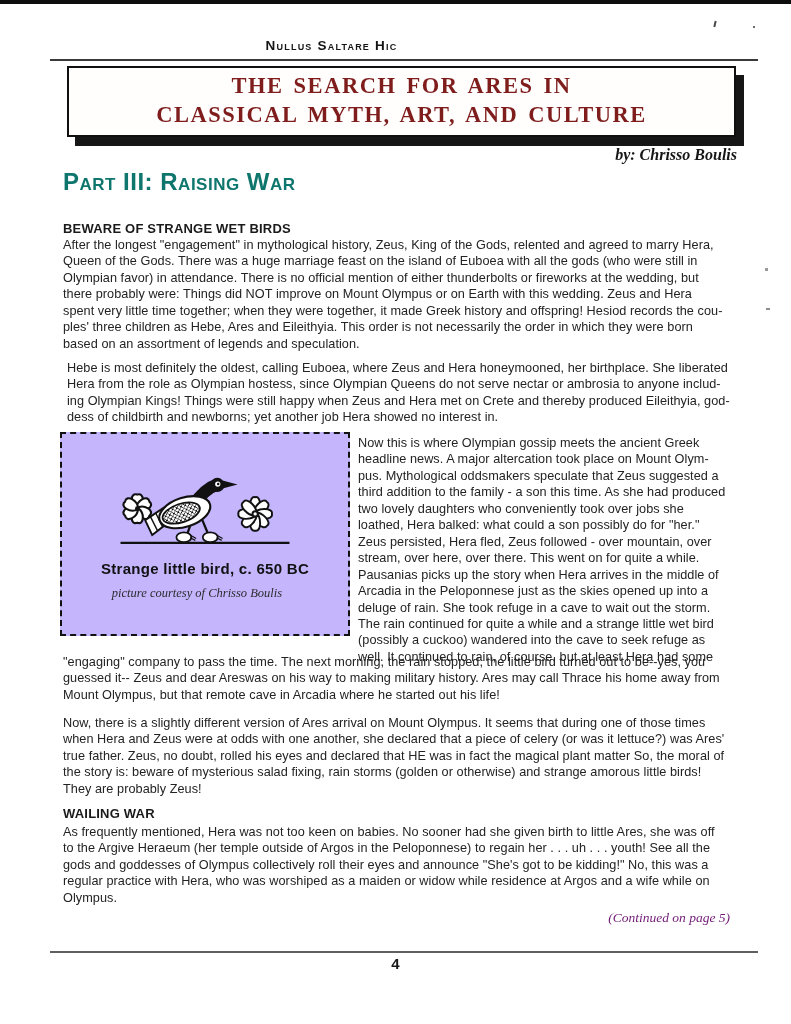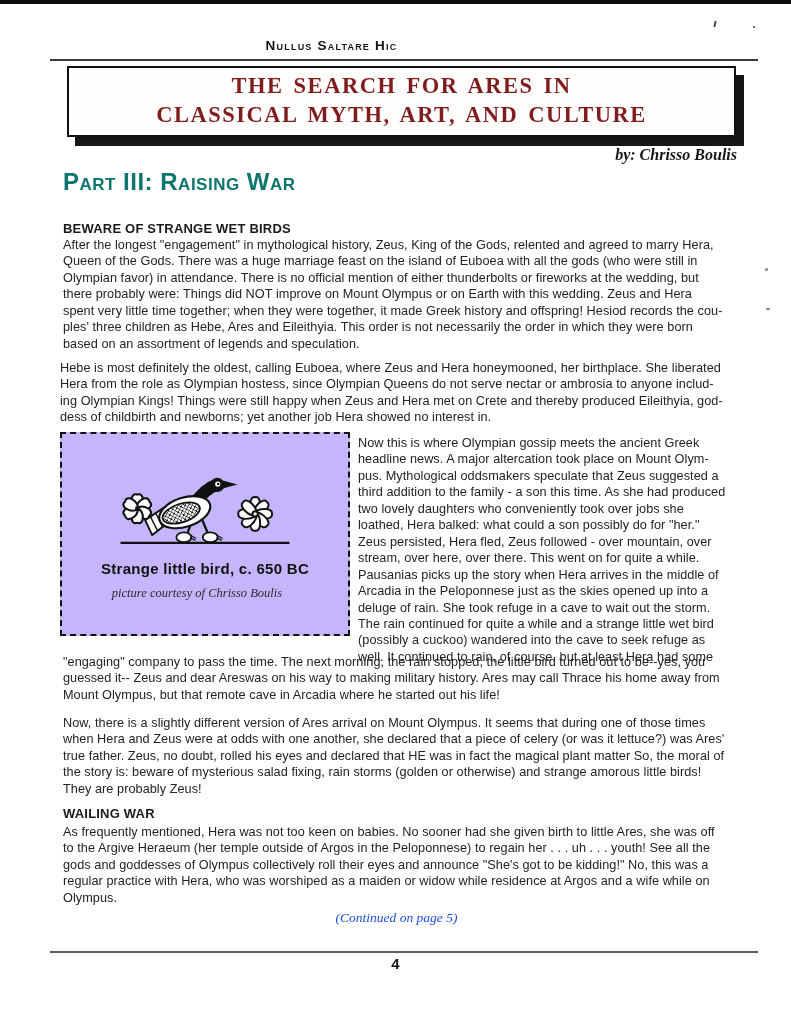--- a/index.html
+++ b/index.html
@@ -35,40 +35,40 @@
     position:absolute;left:63px;margin:0;
     font-size:13px;font-weight:bold;letter-spacing:0.2px;color:#1a1a1a;
   }
   .s1{top:221px;}
   .s2{top:806px;}
   .body{
     position:absolute;margin:0;font-size:12.7px;line-height:16.45px;
     white-space:pre;color:#232323;letter-spacing:0.05px;
   }
   .p1{top:237px;left:63px;width:715px;}
-  .p2{top:360px;left:60px;width:715px;}
+  .p2{top:360px;left:67px;width:715px;}
   .wrap{top:435px;left:358px;width:414px;}
   .cont{top:654px;left:63px;width:715px;}
   .celery{top:715px;left:63px;width:715px;}
   .s2p{top:824px;left:63px;width:715px;}
   .figure-box{
     position:absolute;top:432px;left:60px;width:286px;height:200px;
     border:2.5px dashed #111;background:#c4b5fd;text-align:center;
   }
   .bird-svg{display:block;margin:42px auto 0 auto;}
   .fig-caption{
     margin-top:9px;font-size:15px;font-weight:700;letter-spacing:0.3px;color:#111;
   }
   .fig-credit{
     margin-top:9px;margin-right:16px;text-align:center;
     font-family:"Liberation Serif",serif;font-style:italic;font-size:12.5px;color:#2c2c2c;
   }
   .continued{
-    position:absolute;top:910px;left:63px;width:667px;text-align:center;
-    font-family:"Liberation Serif",serif;font-style:italic;font-size:13.5px;color:#1d4ed8;
+    position:absolute;top:910px;left:63px;width:667px;text-align:right;
+    font-family:"Liberation Serif",serif;font-style:italic;font-size:13.5px;color:#701a75;
   }
   .footer-rule{position:absolute;top:951px;left:50px;width:708px;border-top:2px solid #5f5f5f;}
   .page-number{
     position:absolute;top:955px;left:0;width:791px;text-align:center;
     font-size:15px;font-weight:bold;color:#161616;
   }
   .speck{position:absolute;background:#666;}
   .speck.a{top:21px;left:714px;width:2px;height:6px;transform:rotate(14deg);background:#4a4a4a;}
   .speck.b{top:26px;left:753px;width:2px;height:2px;background:#6a6a6a;}
   .speck.c{top:268px;left:765px;width:3px;height:3px;background:#9a9a9a;}

